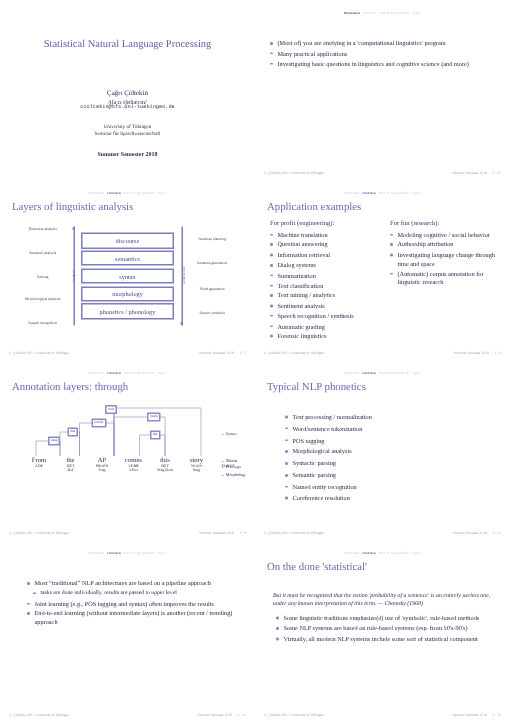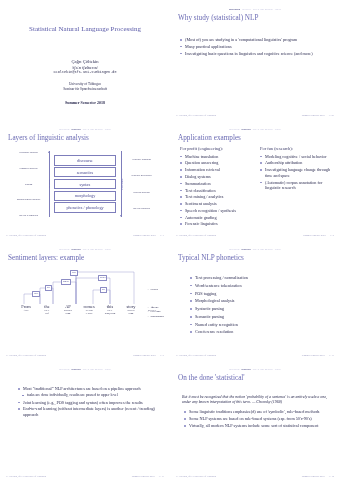--- a/index.html
+++ b/index.html
@@ -168,21 +168,20 @@
   </div>
 
   <div class="slide">
     <div class="slide-inner">
       <div class="navbar">
         <span class="nav-item active">Motivation</span>
         <span class="nav-item">Overview</span>
         <span class="nav-item">Stat. &amp; ling. methods</span>
         <span class="nav-item">Topics</span>
       </div>
-      <div class="frametitle">Why study (statistical) NLP</div>
       <div class="body" style="margin-top:14px">
         <ul>
           <li>(Most of) you are studying in a 'computational linguistics' program</li>
           <li>Many practical applications</li>
           <li>Investigating basic questions in linguistics and cognitive science (and more)</li>
         </ul>
       </div>
     </div>
     <div class="footer">
       <span>Ç. Çöltekin,  SfS / University of Tübingen</span>
@@ -294,21 +293,21 @@
   </div>
 
   <div class="slide">
     <div class="slide-inner">
       <div class="navbar">
         <span class="nav-item">Motivation</span>
         <span class="nav-item active">Overview</span>
         <span class="nav-item">Stat. &amp; ling. methods</span>
         <span class="nav-item">Topics</span>
       </div>
-      <div class="frametitle">Sentiment layers: example</div>
+      <div class="frametitle">Annotation layers: through</div>
 
       <div class="tree">
         <svg width="158" height="46" viewBox="0 0 158 46">
           <g fill="none" stroke="#8c8cc4" stroke-width="0.4">
             <path d="M18 38 L18 28 L34 28 L34 38"></path>
             <path d="M34 38 L34 22 L47 22 L47 38"></path>
             <path d="M47 38 L47 16 L70 16 L70 38"></path>
             <path d="M70 38 L70 8 L70 8"></path>
             <path d="M70 38 L70 12 L104 12 L104 38"></path>
             <path d="M87 38 L87 24 L104 24 L104 38"></path>

